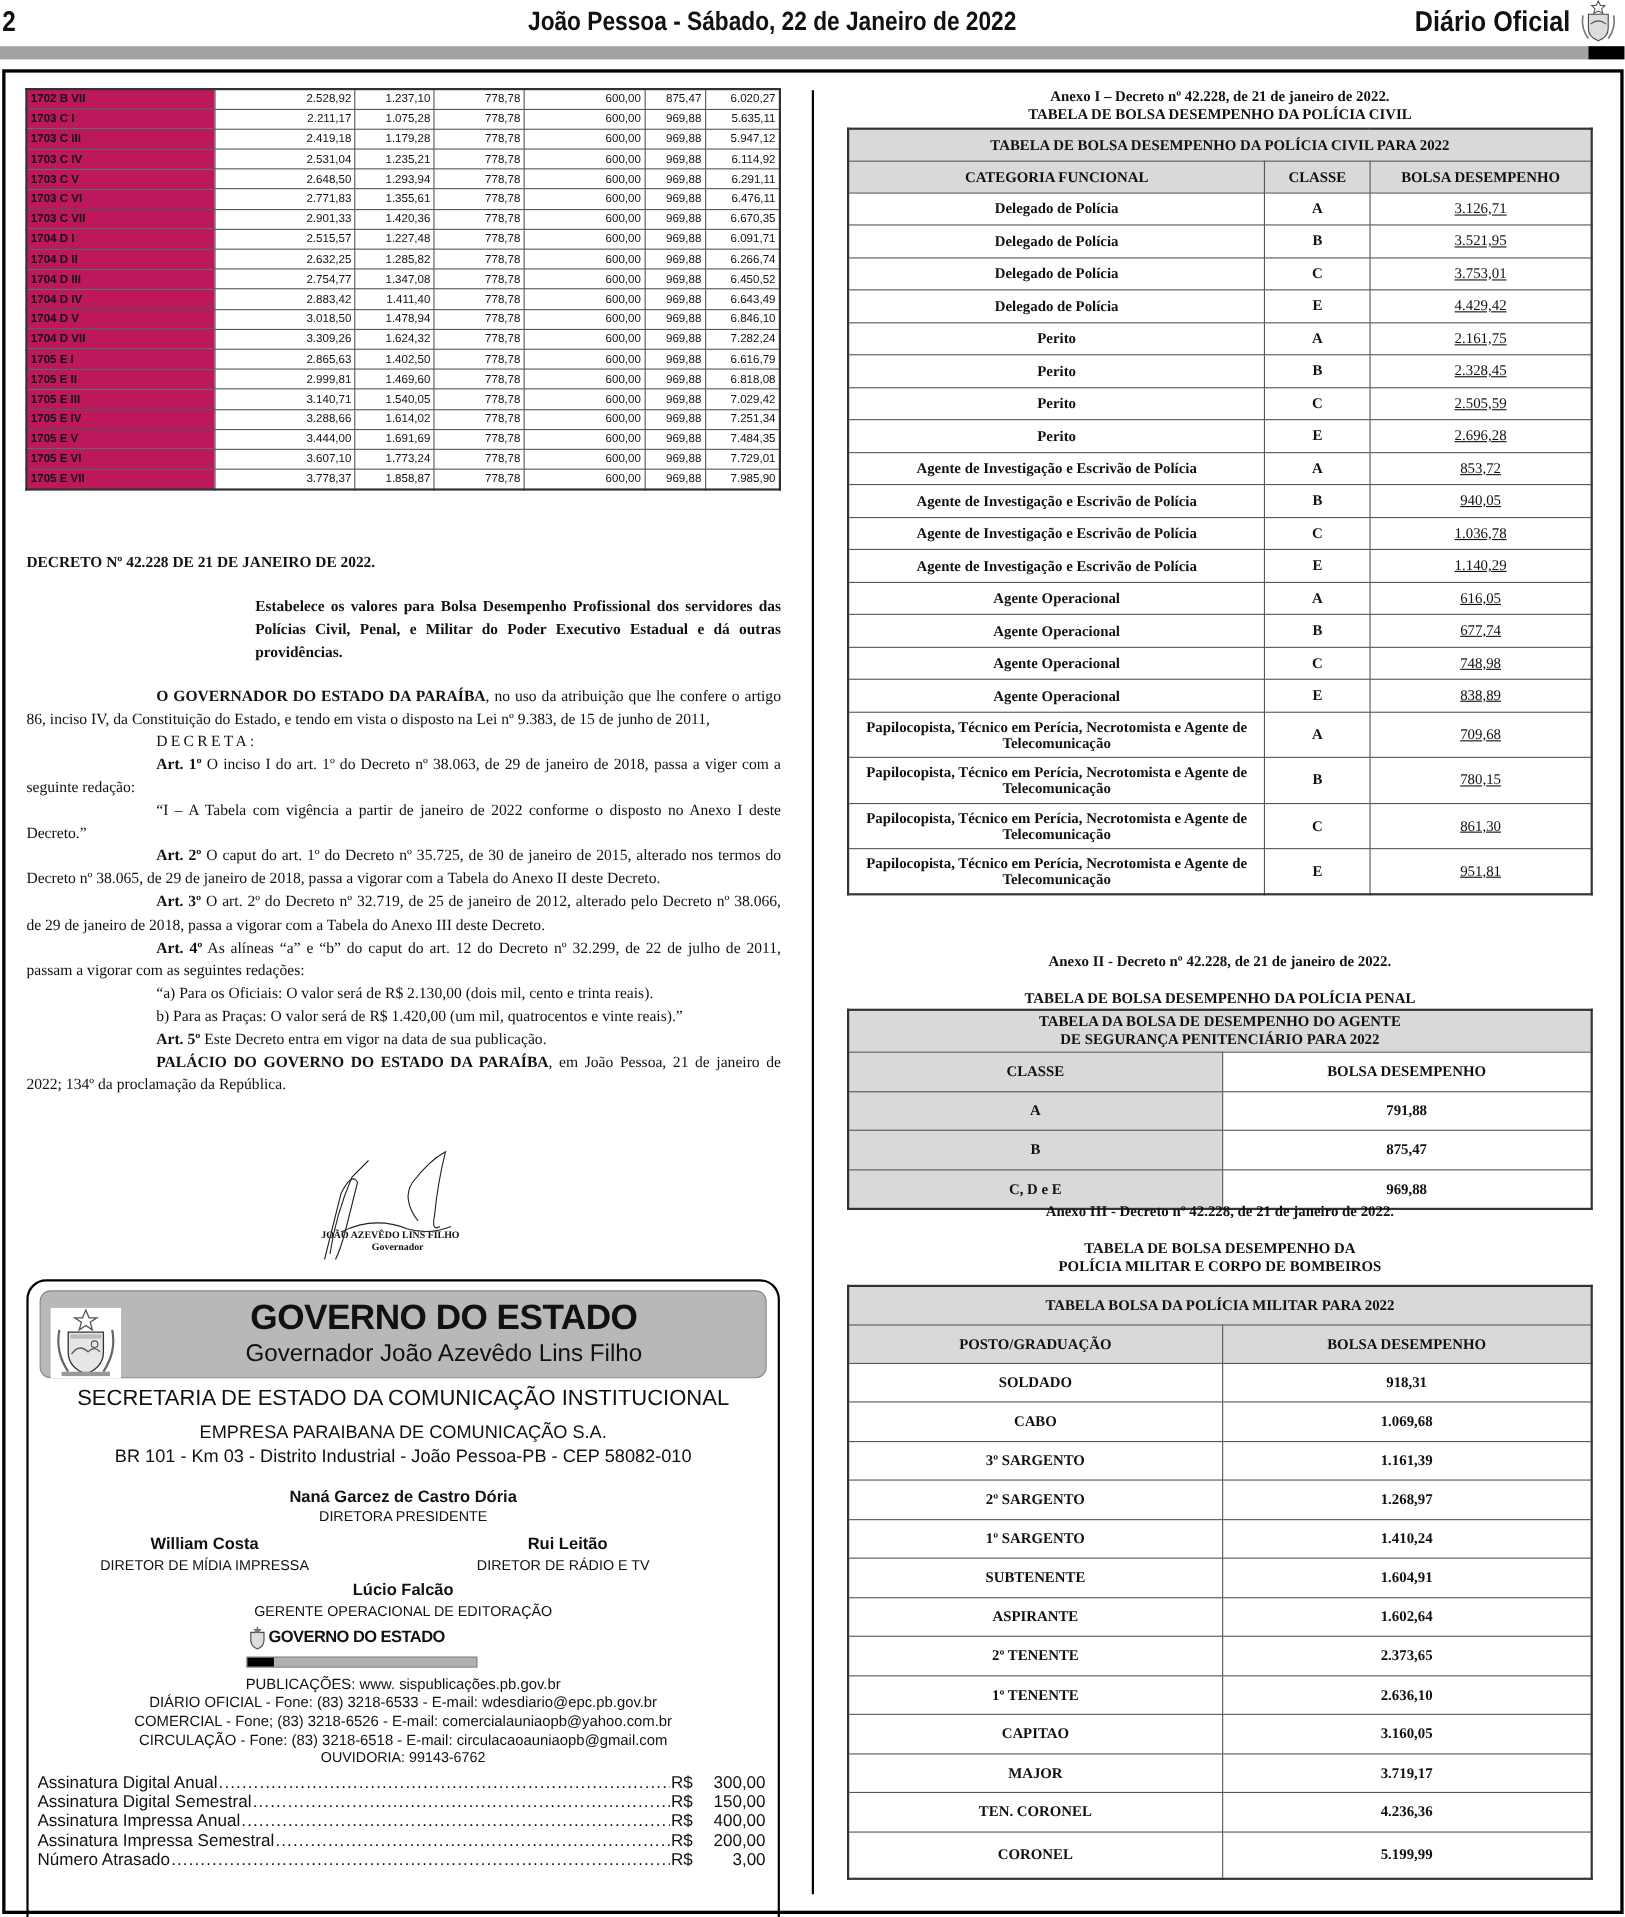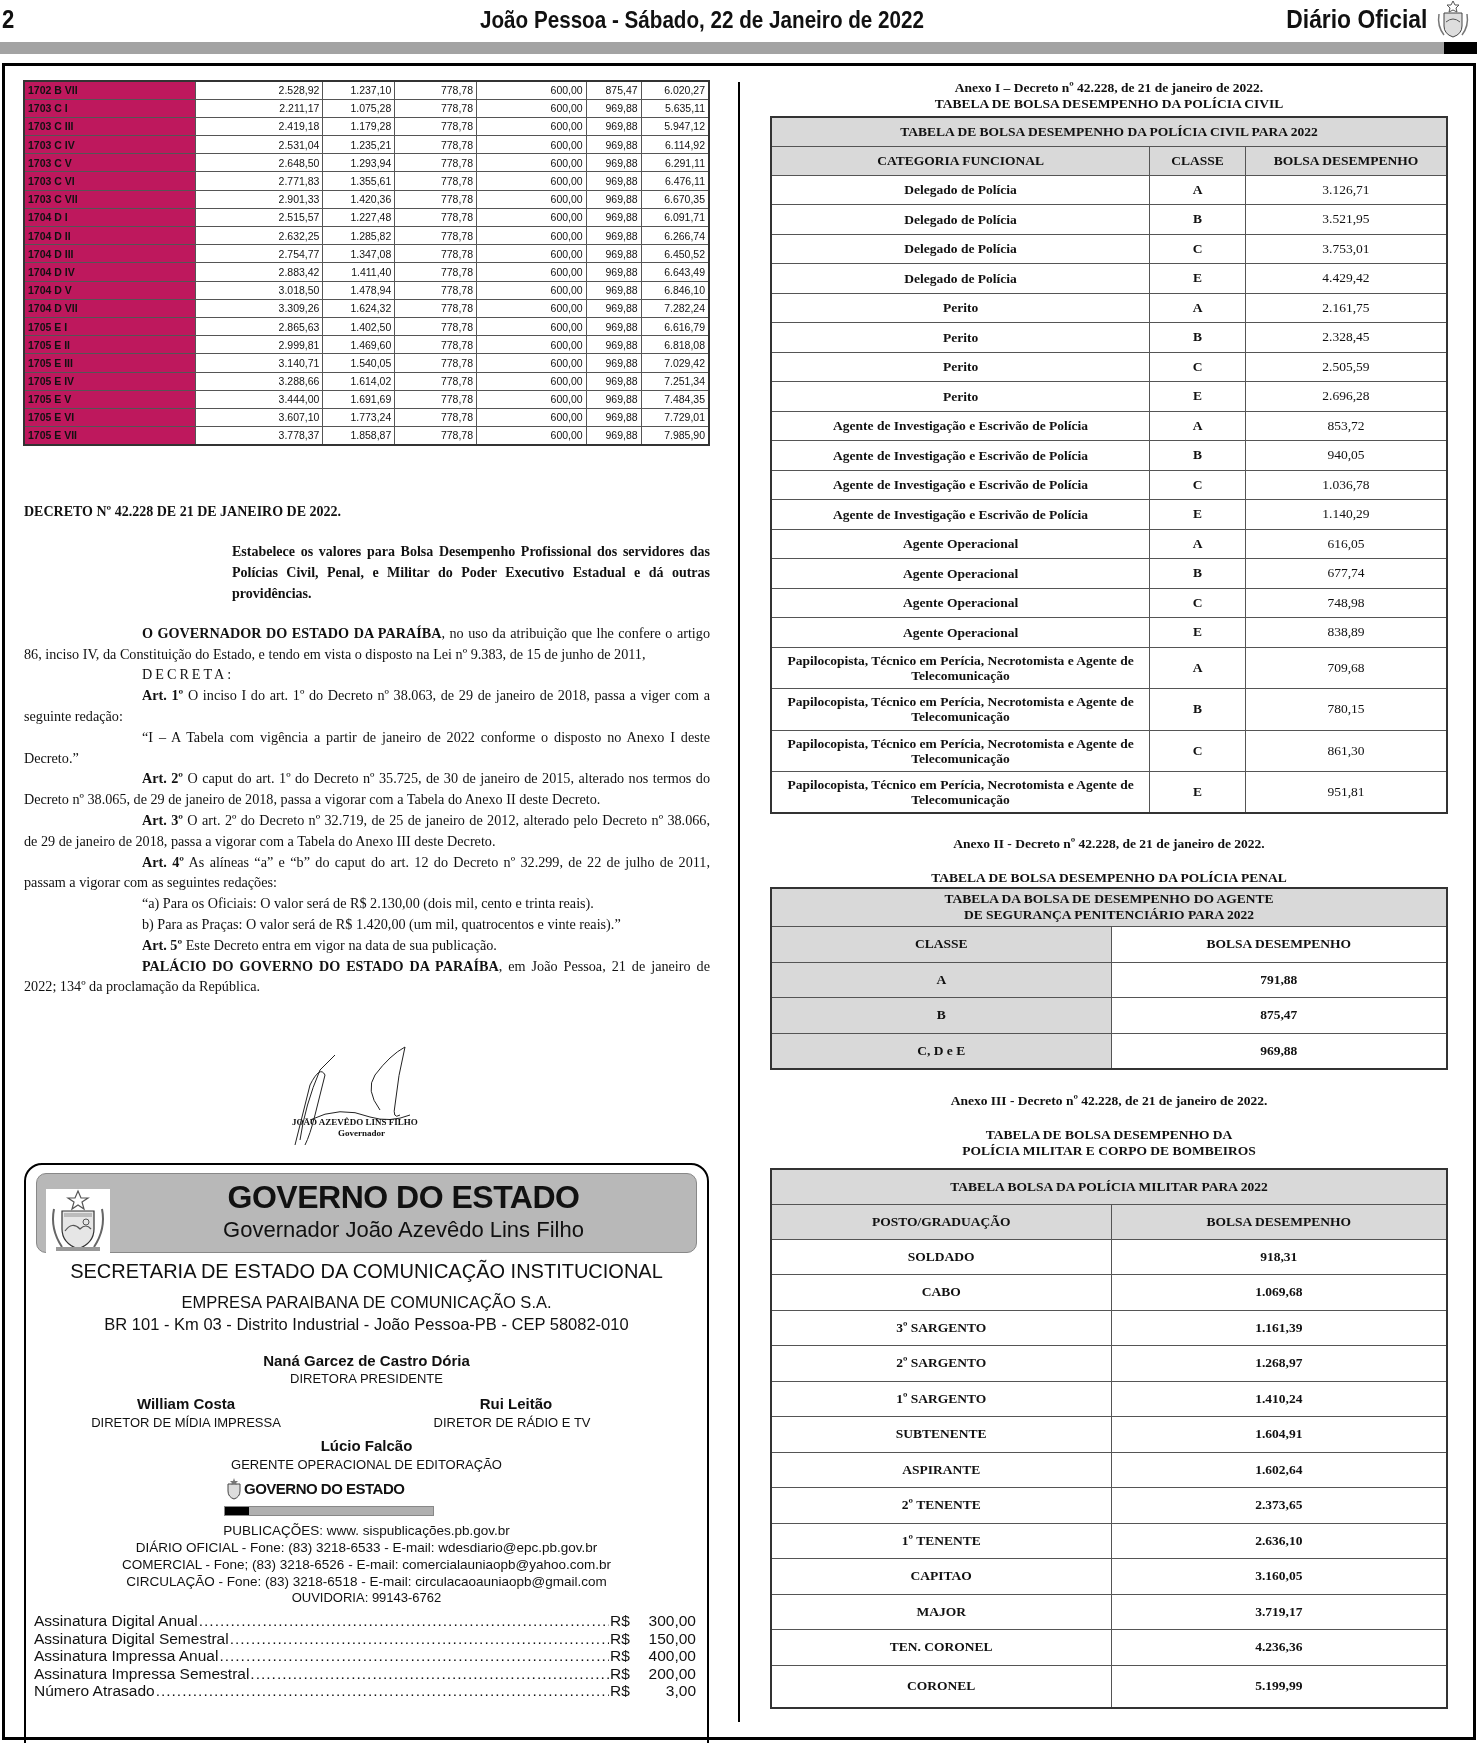--- a/index.html
+++ b/index.html
@@ -72,21 +72,21 @@
   
   .rcol { position: absolute; left: 760px; width: 698px; }
   .cap { text-align: center; font-weight: bold; font-size: 13.5px; line-height: 16px; }
   .rtable { width: 678px; border-collapse: collapse; margin-left: 10px; font-size: 13.5px; }
   .rtable td, .rtable th { border: 1px solid #555; text-align: center; vertical-align: middle; }
   .rtable th { background: #d9d9d9; font-weight: bold; }
   .rtable { border: 2px solid #333; }
   .t1 td { height: 29.5px; }
   .t1 td.cat { font-weight: bold; width: 380px; line-height: 15px; }
   .t1 td.cls { font-weight: bold; width: 96px; }
-  .t1 td.val { width: 202px; }
+  .t1 td.val { width: 202px; text-decoration: underline; }
   .t1 tr.tall td { height: 41.5px; }
   .t2 td { height: 35.5px; font-weight: bold; }
   .t2 td.g { background: #d9d9d9; width: 340px; }
   .t3 td { height: 35.5px; font-weight: bold; }
   .t3 td.g { width: 340px; }
 </style>
 </head>
 <body>
 
 <div class="masthead">
@@ -517,21 +517,21 @@
         </tr>
         <tr class="tall">
           <td class="cat">Papilocopista, Técnico em Perícia, Necrotomista e Agente de Telecomunicação</td>
           <td class="cls">E</td>
           <td class="val">951,81</td>
         </tr>
       </tbody>
   </table>
 </div>
 
-<div class="rcol" style="top:836px">
+<div class="rcol" style="top:866px">
   <div class="cap">Anexo II - Decreto nº 42.228, de 21 de janeiro de 2022.</div>
   <div class="cap" style="margin-top:18px">TABELA DE BOLSA DESEMPENHO DA POLÍCIA PENAL</div>
   <table class="rtable t2" style="margin-top:1px">
     <thead>
       <tr>
           <th colspan="2" style="height:38px; line-height:16px">
         <div>TABELA DA BOLSA DE DESEMPENHO DO AGENTE</div>
         <div>DE SEGURANÇA PENITENCIÁRIO PARA 2022</div>
       </th>
         </tr>

